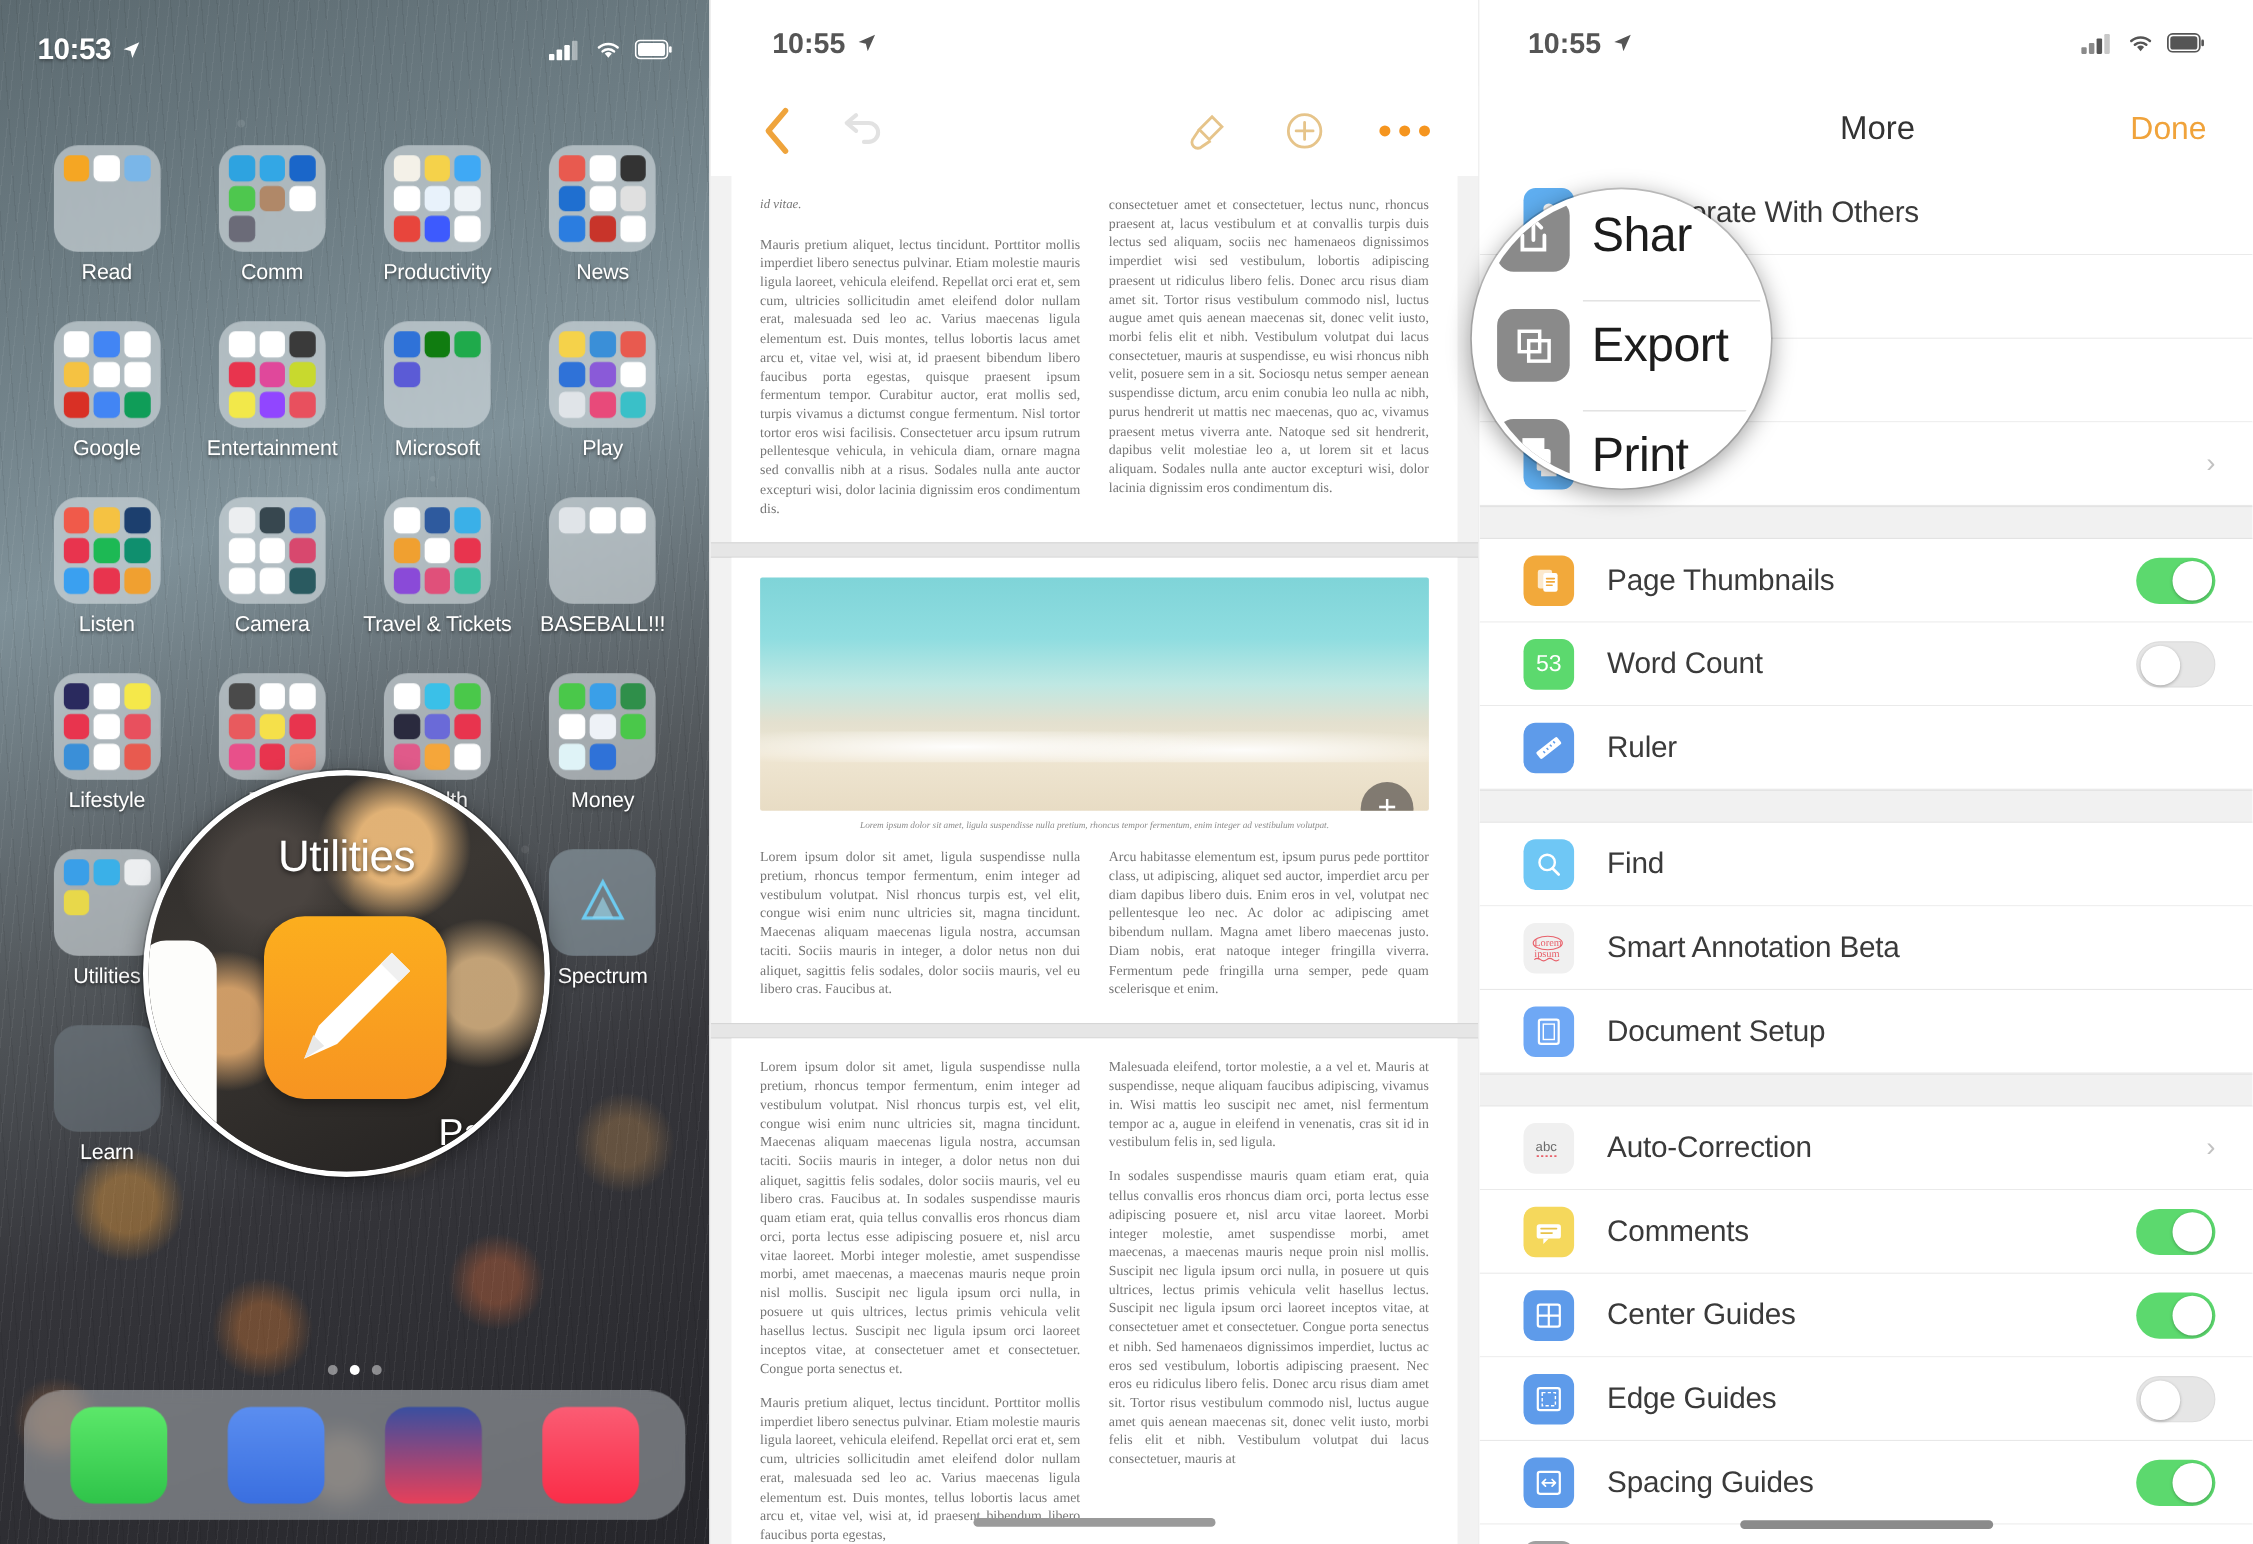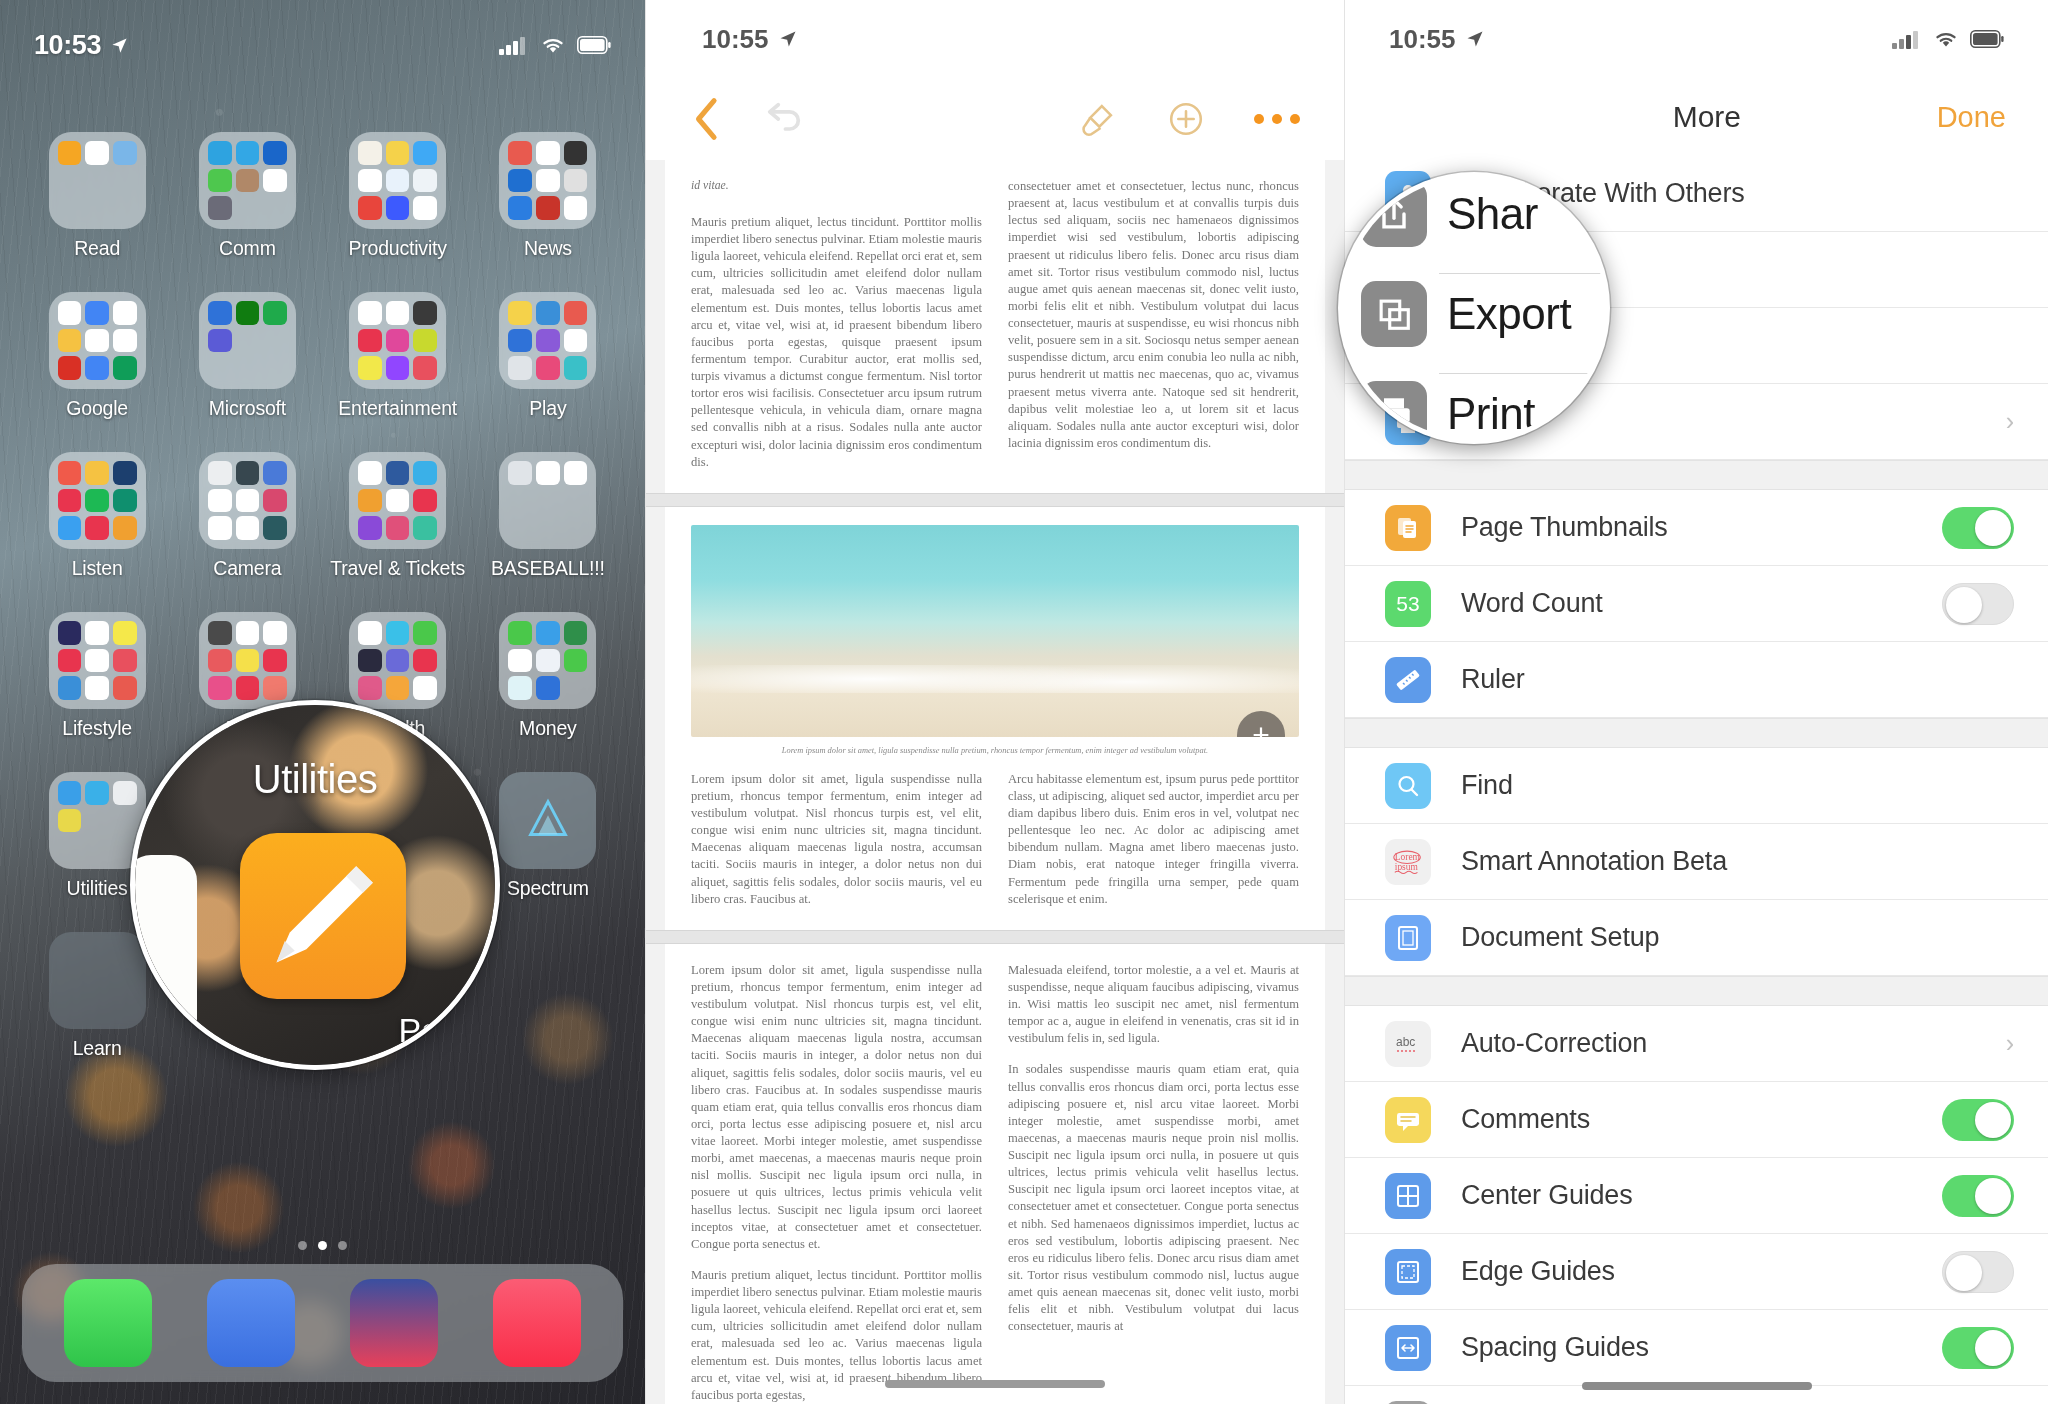--- a/index.html
+++ b/index.html
@@ -246,40 +246,40 @@
           <span class="mini" style="background:#fff"></span>
           <span class="mini" style="background:#fff"></span>
           <span class="mini" style="background:#d93025"></span>
           <span class="mini" style="background:#4285F4"></span>
           <span class="mini" style="background:#0f9d58"></span>
         </div>
         <div class="app-label">Google</div>
       </div>
       <div class="app-cell">
         <div class="folder-tile">
-          <span class="mini" style="background:#2f72d8"></span>
-          <span class="mini" style="background:#107c10"></span>
-          <span class="mini" style="background:#1faa4b"></span>
-          <span class="mini" style="background:#5b5bd6"></span>
-        </div>
-        <div class="app-label">Microsoft</div>
-      </div>
-      <div class="app-cell">
-        <div class="folder-tile">
           <span class="mini" style="background:#fff"></span>
           <span class="mini" style="background:#fff"></span>
           <span class="mini" style="background:#3a3a3a"></span>
           <span class="mini" style="background:#e8344e"></span>
           <span class="mini" style="background:#e0489b"></span>
           <span class="mini" style="background:#c8d92e"></span>
           <span class="mini" style="background:#f2e84a"></span>
           <span class="mini" style="background:#9146ff"></span>
           <span class="mini" style="background:#e8505e"></span>
         </div>
         <div class="app-label">Entertainment</div>
+      </div>
+      <div class="app-cell">
+        <div class="folder-tile">
+          <span class="mini" style="background:#2f72d8"></span>
+          <span class="mini" style="background:#107c10"></span>
+          <span class="mini" style="background:#1faa4b"></span>
+          <span class="mini" style="background:#5b5bd6"></span>
+        </div>
+        <div class="app-label">Microsoft</div>
       </div>
       <div class="app-cell">
         <div class="folder-tile">
           <span class="mini" style="background:#f5d24a"></span>
           <span class="mini" style="background:#3a8fd8"></span>
           <span class="mini" style="background:#e85a4f"></span>
           <span class="mini" style="background:#2f72d8"></span>
           <span class="mini" style="background:#8a5ad8"></span>
           <span class="mini" style="background:#fff"></span>
           <span class="mini" style="background:#e0e4e8"></span>

